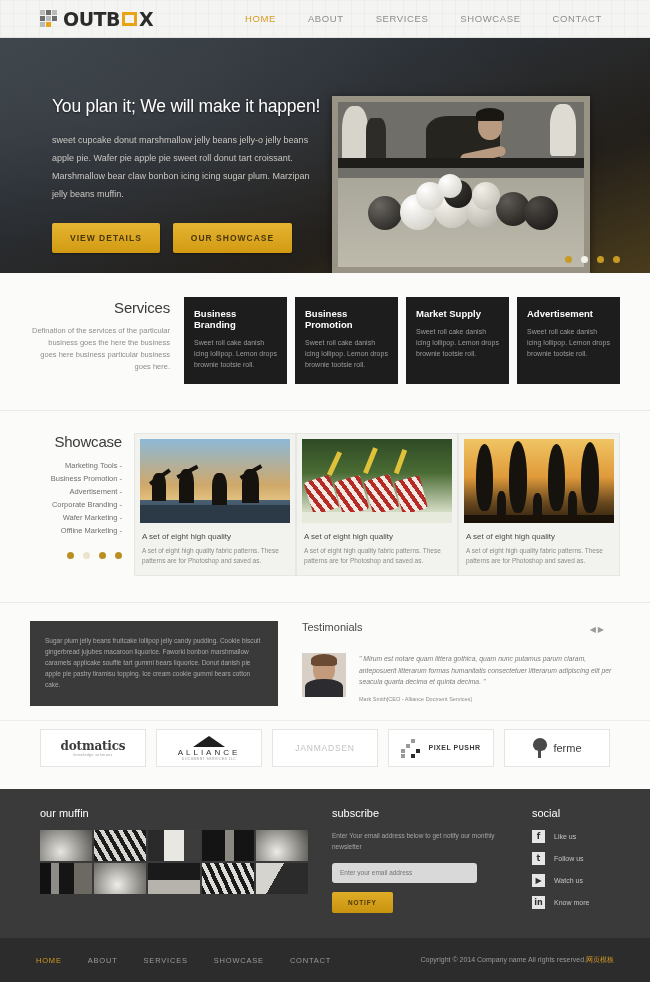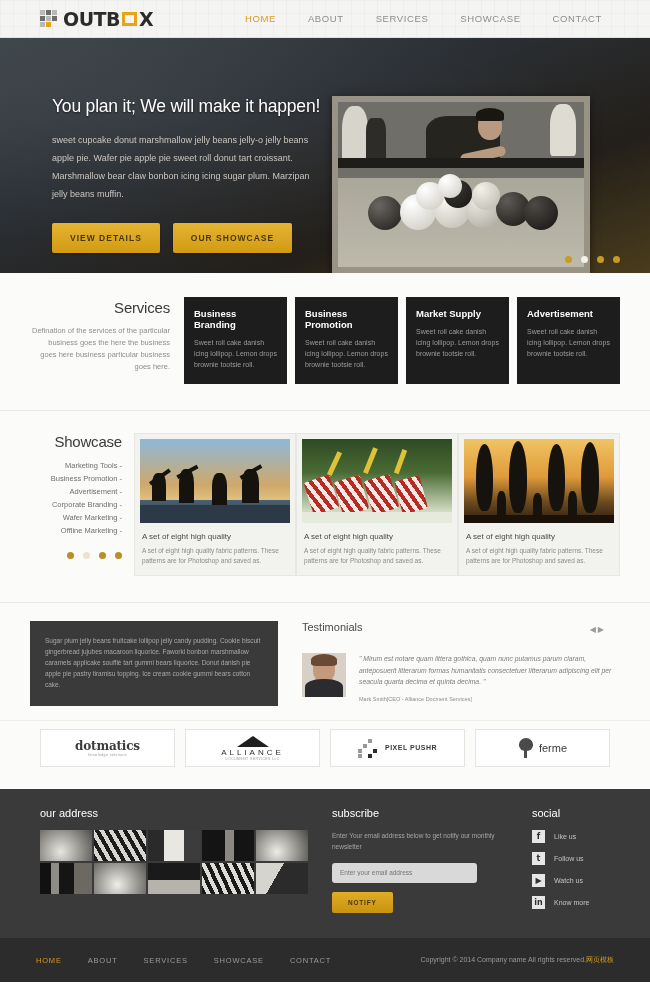--- a/index.html
+++ b/index.html
@@ -420,20 +420,23 @@
     </div>
   </div>
   <div class="client">
     <div>
       <div class="roof"></div>
       <div class="cl-alliance">ALLIANCE</div>
       <span class="cl-sub">DOCUMENT SERVICES LLC</span>
     </div>
   </div>
   <div class="client">
+    <div class="cl-jan">JANMADSEN</div>
+  </div>
+  <div class="client">
     <span class="pix-grid">
       <i></i>
         <i></i>
         <i class="on"></i>
         <i></i>
       <i></i>
         <i class="on"></i>
         <i></i>
         <i></i>
       <i class="on"></i>
@@ -452,21 +455,21 @@
       <span class="tree-top"></span>
         <span class="tree-trunk"></span>
     </span>
     <div class="cl-ferme">ferme</div>
   </div>
 </div>
 
 <div class="footer">
 
   <div class="f-gallery">
-    <h3 class="f-title">our address</h3>
+    <h3 class="f-title">our muffin</h3>
     <div class="gal-grid">
       <div class="gal-cell" style="background:radial-gradient(circle at 40% 70%,#e8e6e0,#4f4d49);"></div>
       <div class="gal-cell" style="background:repeating-linear-gradient(60deg,#1c1c1c 0 4px,#d8d6d0 4px 8px);"></div>
       <div class="gal-cell" style="background:linear-gradient(to right,#2a2a2a 0 30%,#e9e7e1 30% 70%,#3c3c3c 70%);"></div>
       <div class="gal-cell" style="background:linear-gradient(to right,#141414 0 45%,#8a8880 45% 62%,#141414 62%);"></div>
       <div class="gal-cell" style="background:radial-gradient(circle at 40% 70%,#eeece6,#4a4844);"></div>
       <div class="gal-cell" style="background:linear-gradient(to right,#111 0 22%,#8e8c86 22% 36%,#151515 36% 66%,#6b6962 66%);"></div>
       <div class="gal-cell" style="background:radial-gradient(circle at 45% 70%,#efeee8,#56544f);"></div>
       <div class="gal-cell" style="background:linear-gradient(to bottom,#1a1a1a 0 55%,#b5b3ac 55%);"></div>
       <div class="gal-cell" style="background:repeating-linear-gradient(65deg,#1a1a1a 0 4px,#dedcd6 4px 8px);"></div>

